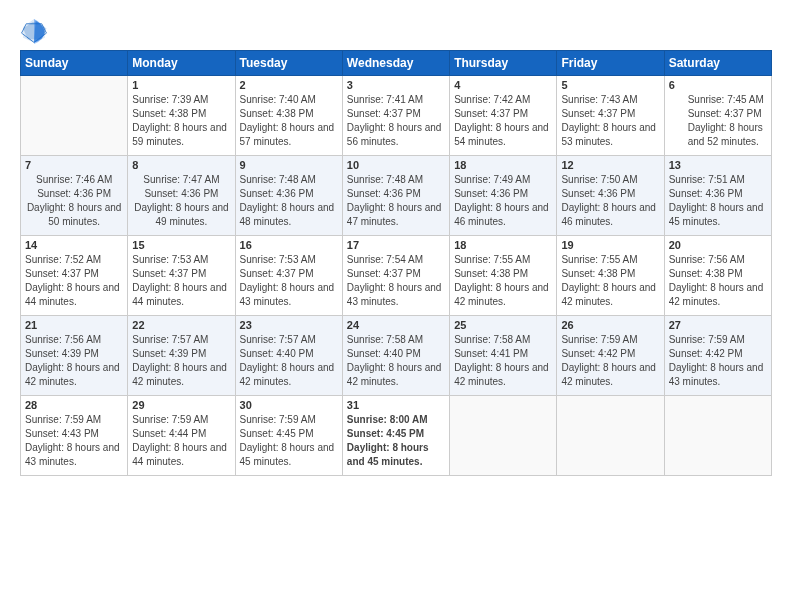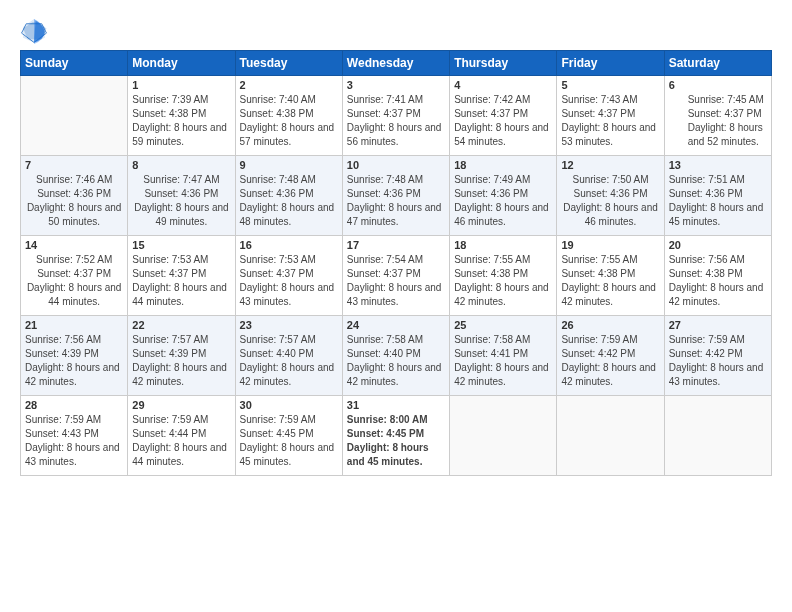--- a/index.html
+++ b/index.html
@@ -198,35 +198,35 @@
 Daylight: 8 hours and 47 minutes.</div>
           </td>
           <td>
             <div class="day-num">18</div>
             <div class="day-info" style="white-space: pre-line;">Sunrise: 7:49 AM
 Sunset: 4:36 PM
 Daylight: 8 hours and 46 minutes.</div>
           </td>
           <td>
             <div class="day-num">12</div>
-            <div class="day-info" style="white-space: pre-line; text-align: center;">Sunrise: 7:50 AM
+            <div class="day-info" style="white-space: pre-line;">Sunrise: 7:50 AM
 Sunset: 4:36 PM
 Daylight: 8 hours and 46 minutes.</div>
           </td>
           <td>
             <div class="day-num">13</div>
             <div class="day-info" style="white-space: pre-line;">Sunrise: 7:51 AM
 Sunset: 4:36 PM
 Daylight: 8 hours and 45 minutes.</div>
           </td>
         </tr>
         <tr>
           <td>
             <div class="day-num">14</div>
-            <div class="day-info" style="white-space: pre-line; text-align: center;">Sunrise: 7:52 AM
+            <div class="day-info" style="white-space: pre-line;">Sunrise: 7:52 AM
 Sunset: 4:37 PM
 Daylight: 8 hours and 44 minutes.</div>
           </td>
           <td>
             <div class="day-num">15</div>
             <div class="day-info" style="white-space: pre-line;">Sunrise: 7:53 AM
 Sunset: 4:37 PM
 Daylight: 8 hours and 44 minutes.</div>
           </td>
           <td>

